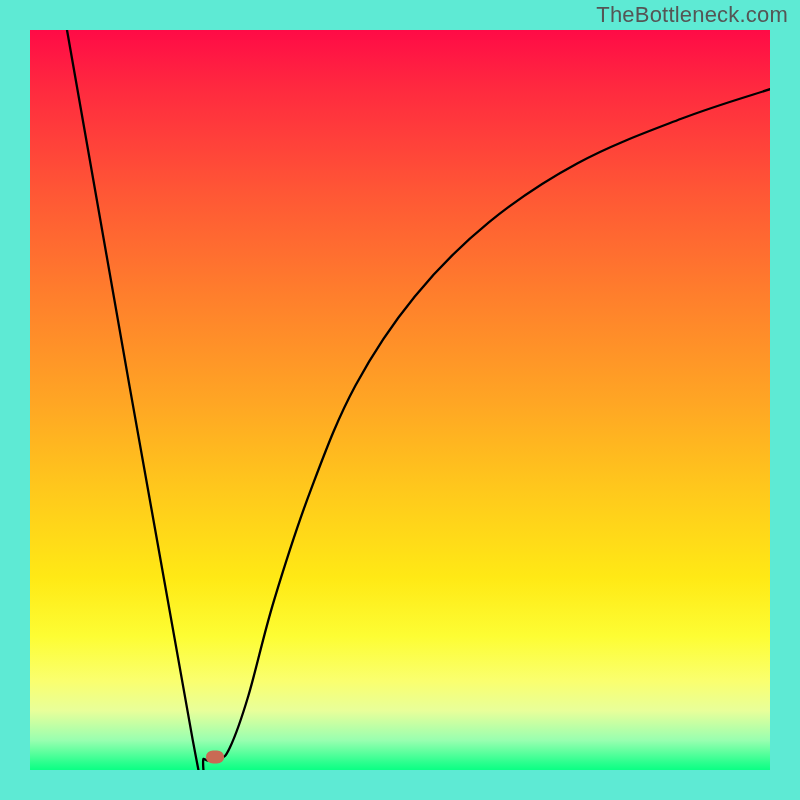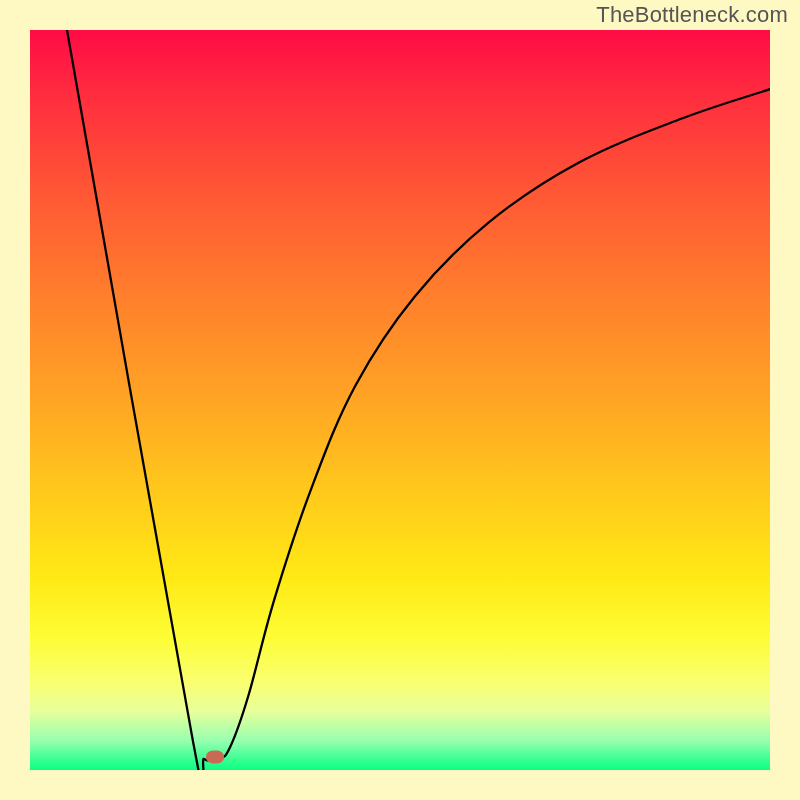--- a/index.html
+++ b/index.html
@@ -8,21 +8,21 @@
     width: 800px;
     height: 800px;
     background: #000;
     font-family: Arial, Helvetica, sans-serif;
     overflow: hidden;
   }
   .frame {
     position: relative;
     width: 800px;
     height: 800px;
-    background: #fef9c3;
+    background: #5eead4;
   }
   .watermark {
     position: absolute;
     top: 2px;
     right: 12px;
     color: #555;
     font-size: 22px;
     font-weight: 500;
     letter-spacing: 0.2px;
     z-index: 20;

